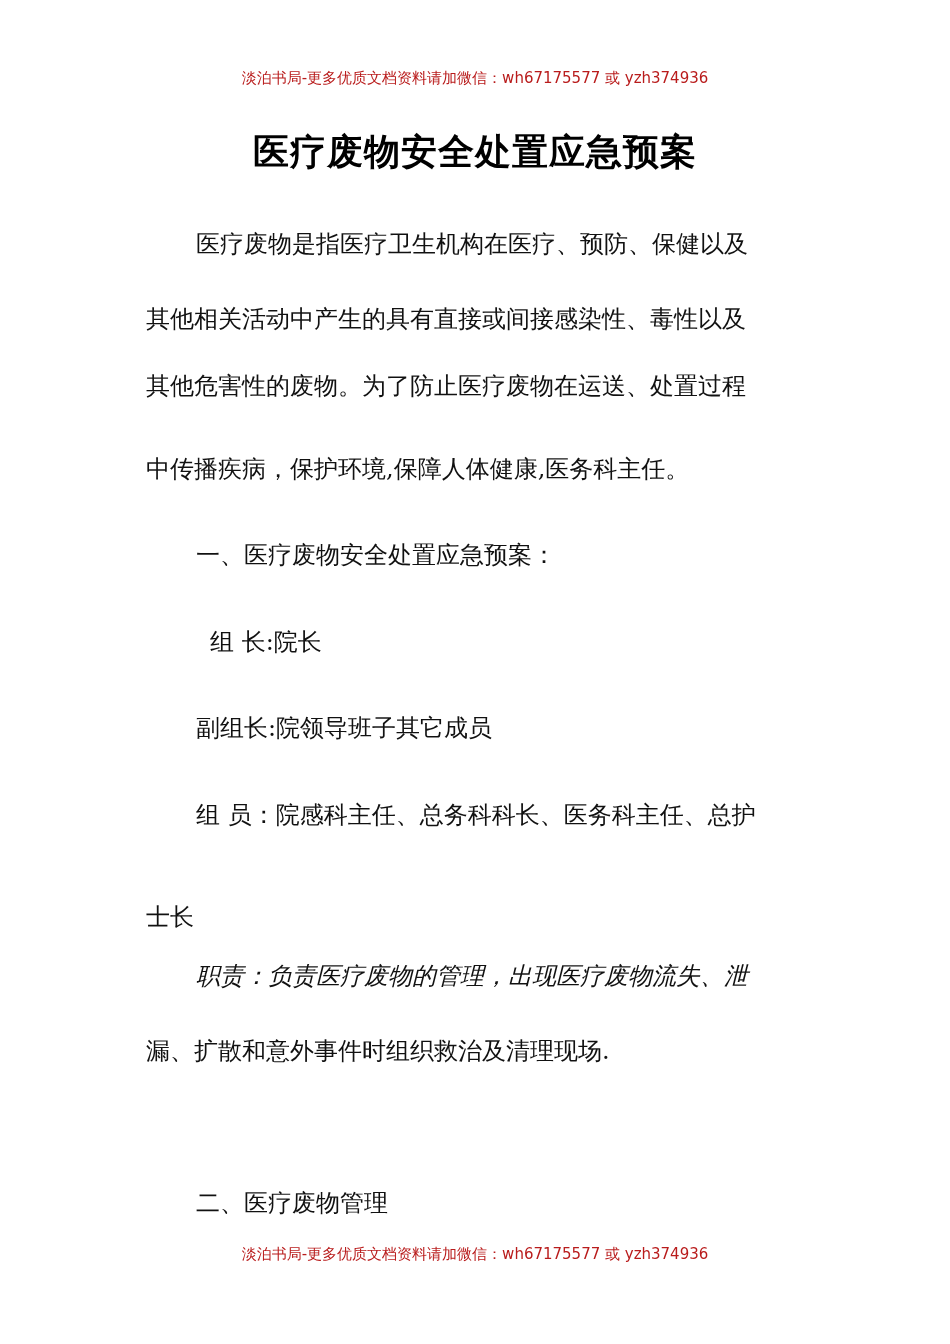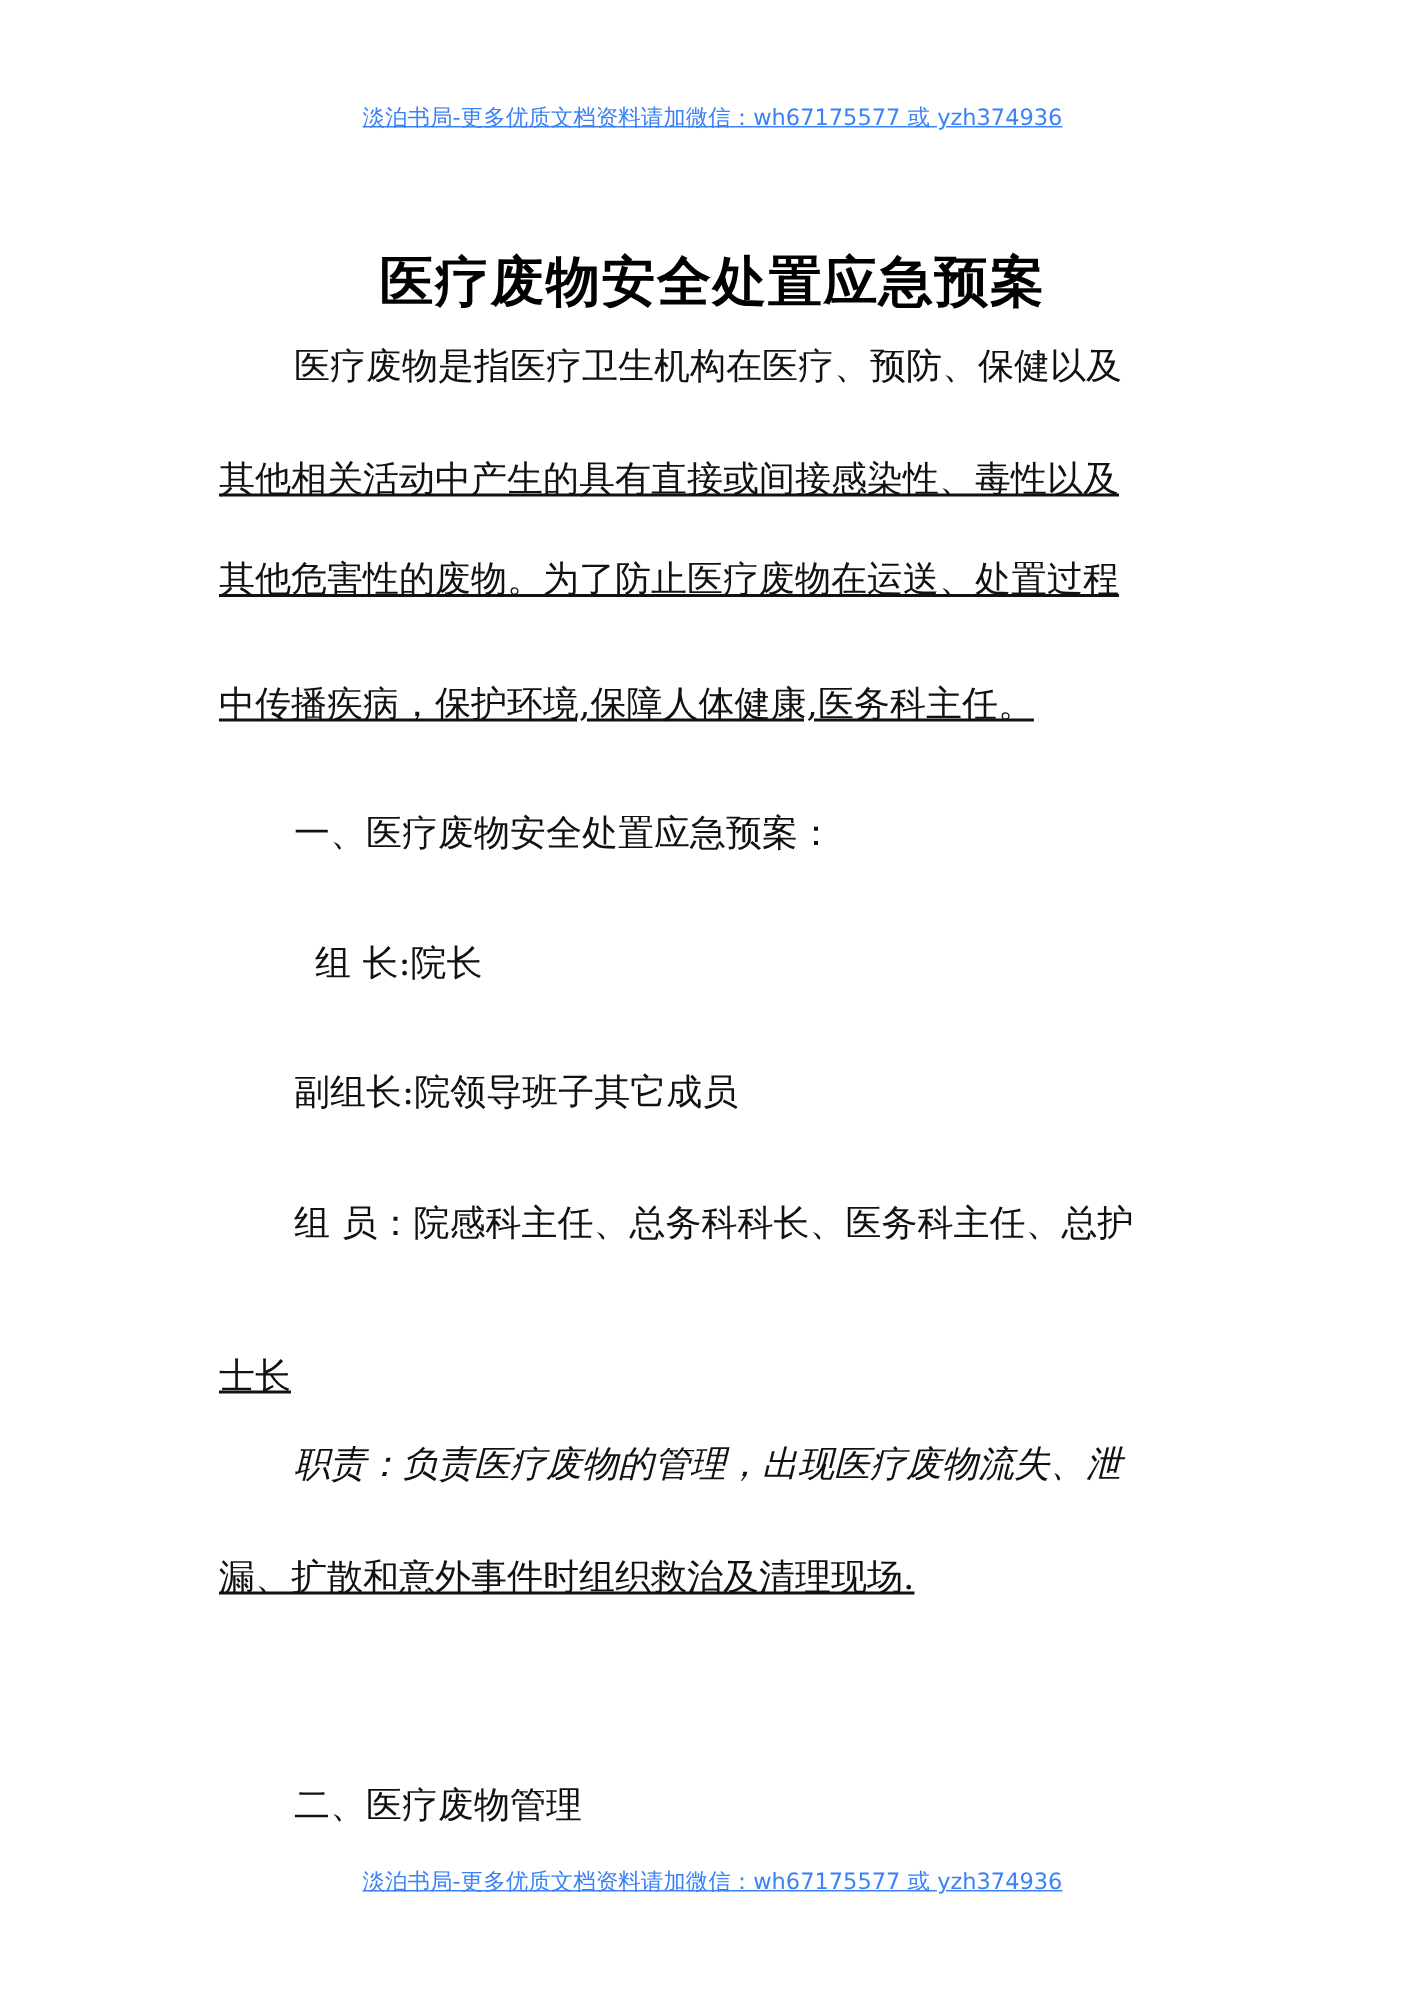--- a/index.html
+++ b/index.html
@@ -15,48 +15,46 @@
       color: #111111;
       font-family: "DejaVu Serif", "Liberation Serif", serif;
     }
     .watermark {
       position: absolute;
       left: 0;
       width: 950px;
       text-align: center;
       font-family: "DejaVu Sans", "Liberation Sans", sans-serif;
       font-size: 15px;
-      color: #3b82f6;
+      color: #b91c1c;
       letter-spacing: 0px;
-      text-decoration: underline;
     }
     .watermark.top { top: 69px; }
     .watermark.bottom { top: 1245px; }
     .title {
       position: absolute;
       top: 128px;
       left: 0;
       width: 950px;
       text-align: center;
       font-family: "DejaVu Sans", "Liberation Sans", sans-serif;
       font-weight: bold;
       font-size: 36px;
       letter-spacing: 1px;
       color: #000000;
-      margin-top: 36px;
     }
     .line {
       position: absolute;
       font-size: 24px;
       white-space: nowrap;
       color: #111111;
       line-height: 30px;
     }
     .indent { left: 196px; }
-    .noindent { left: 146px; text-decoration: underline; }
+    .noindent { left: 146px; }
   </style>
 </head>
 <body>
 
 <div class="watermark top">淡泊书局-更多优质文档资料请加微信：wh67175577 或 yzh374936</div>
 
 <div class="title">医疗废物安全处置应急预案</div>
 
 <div>
   <div class="line indent" style="top:229px;">医疗废物是指医疗卫生机构在医疗、预防、保健以及</div>

